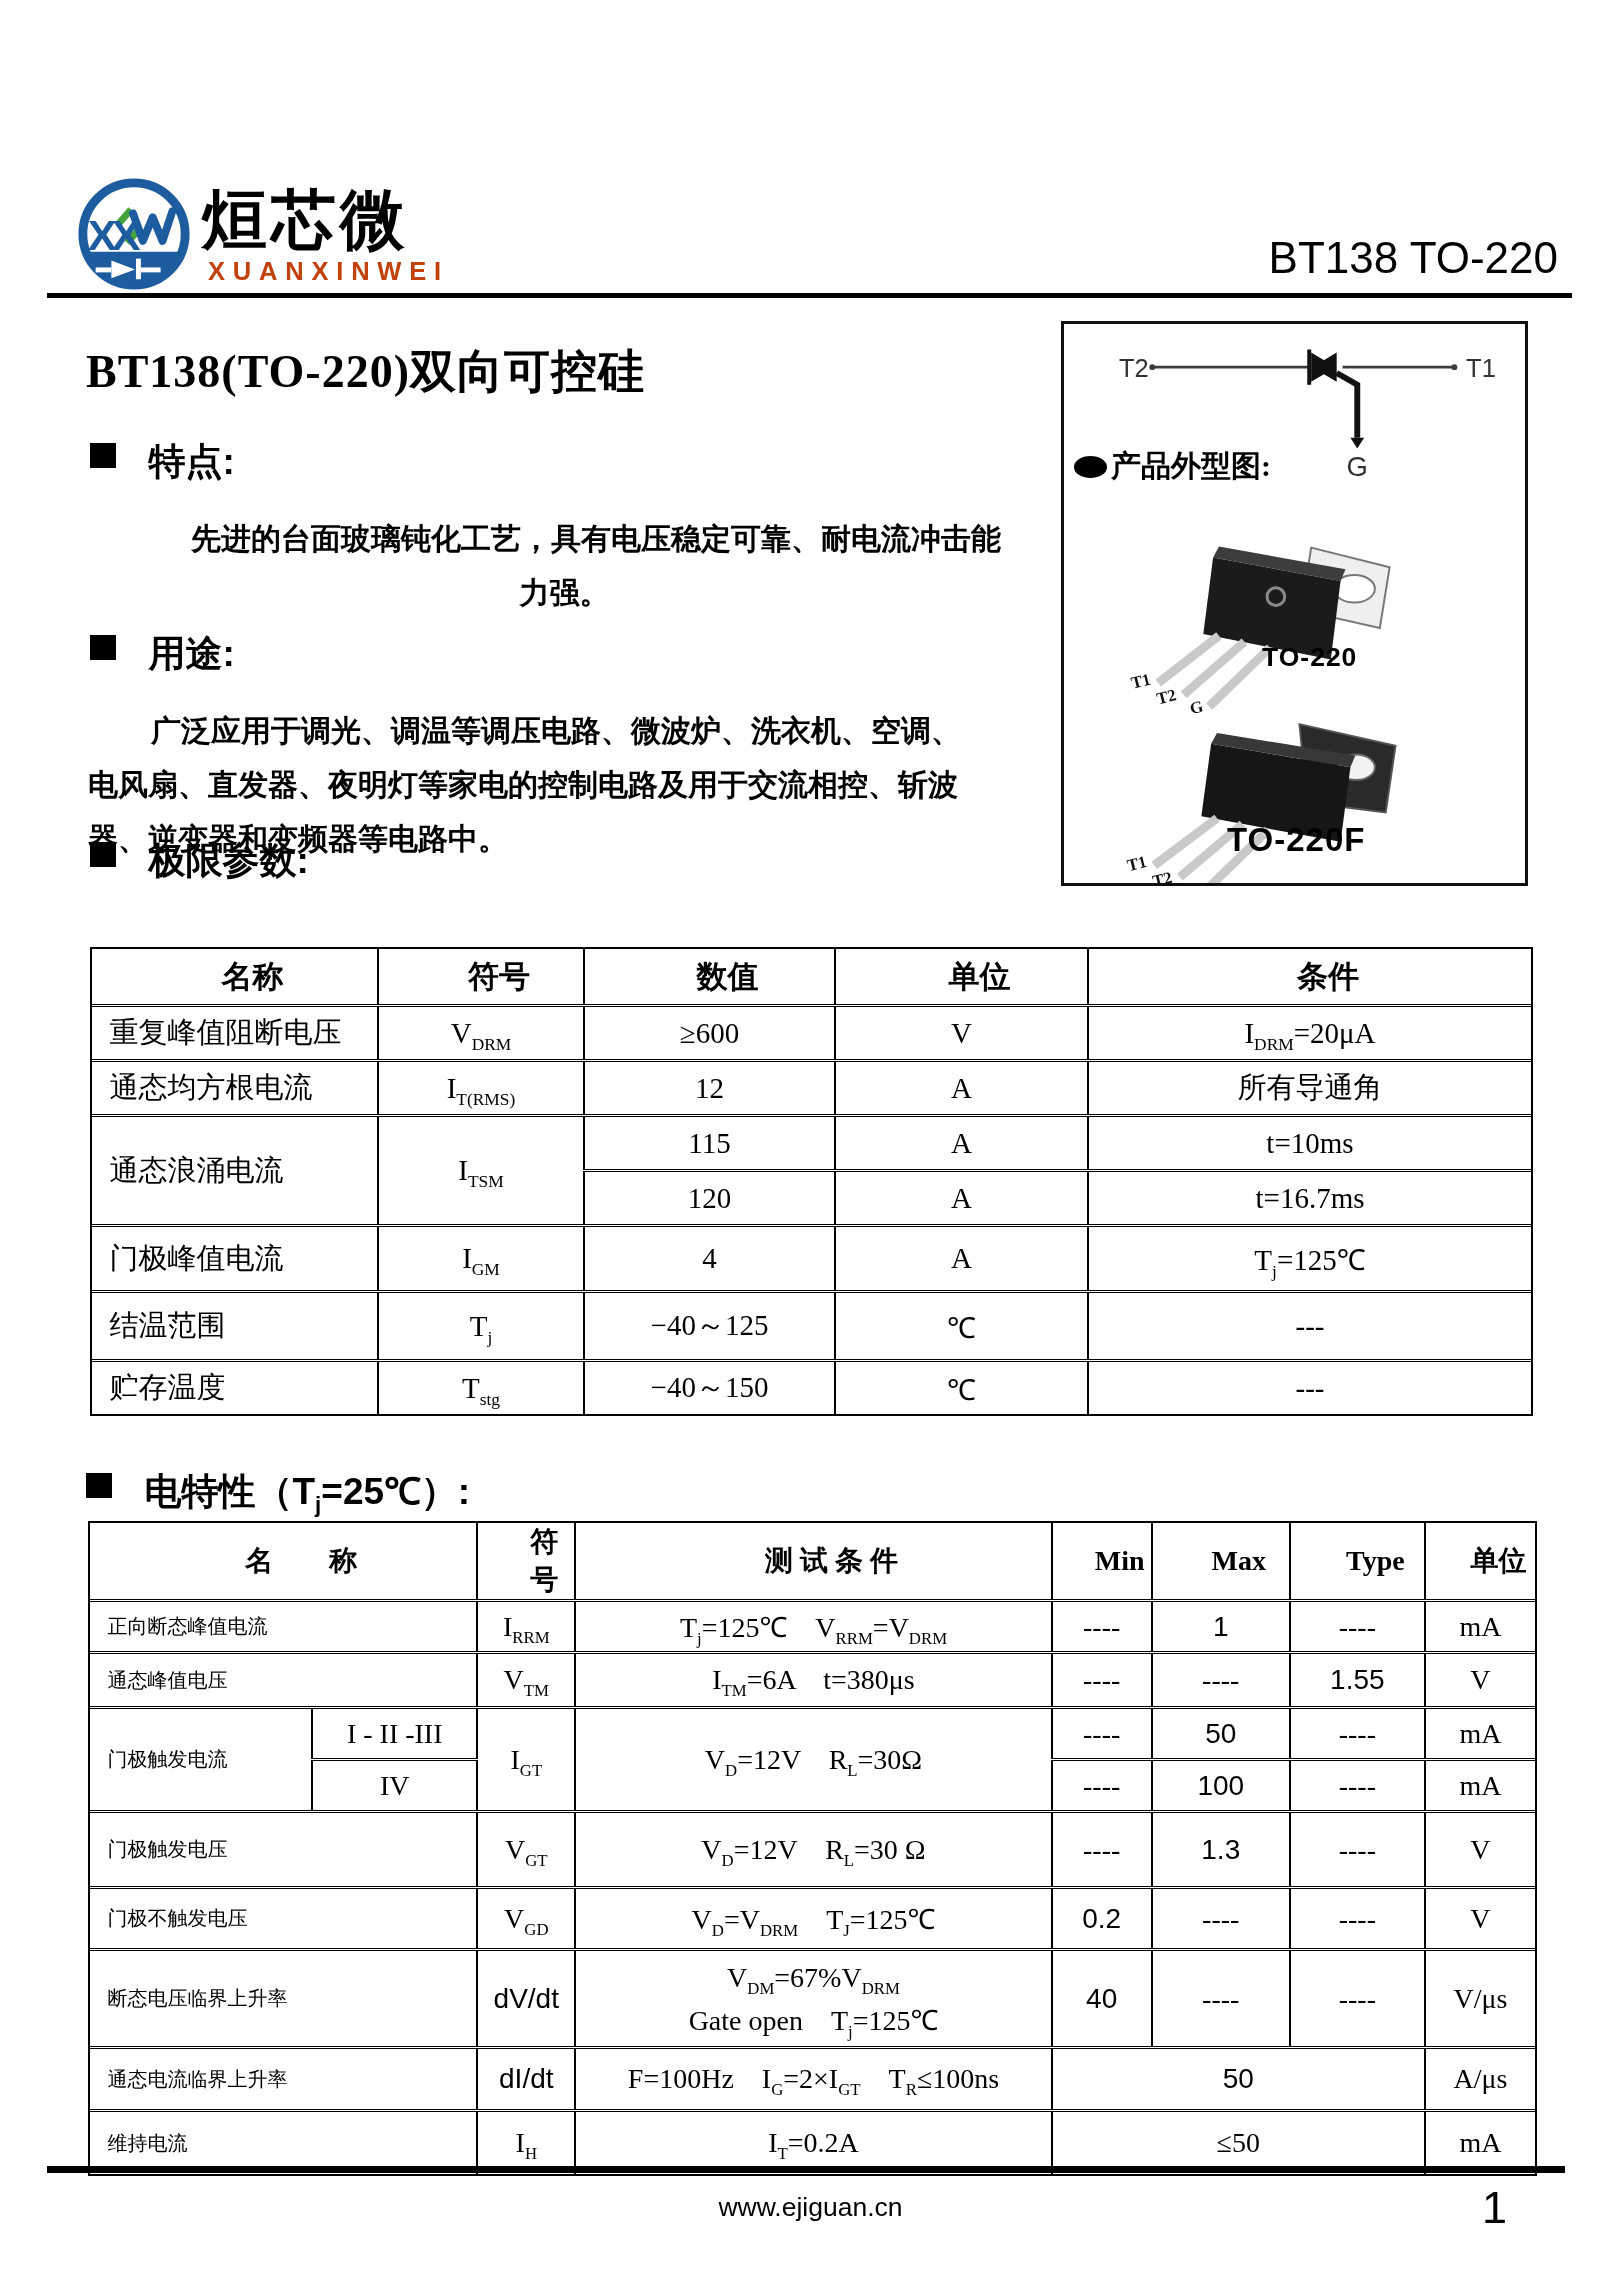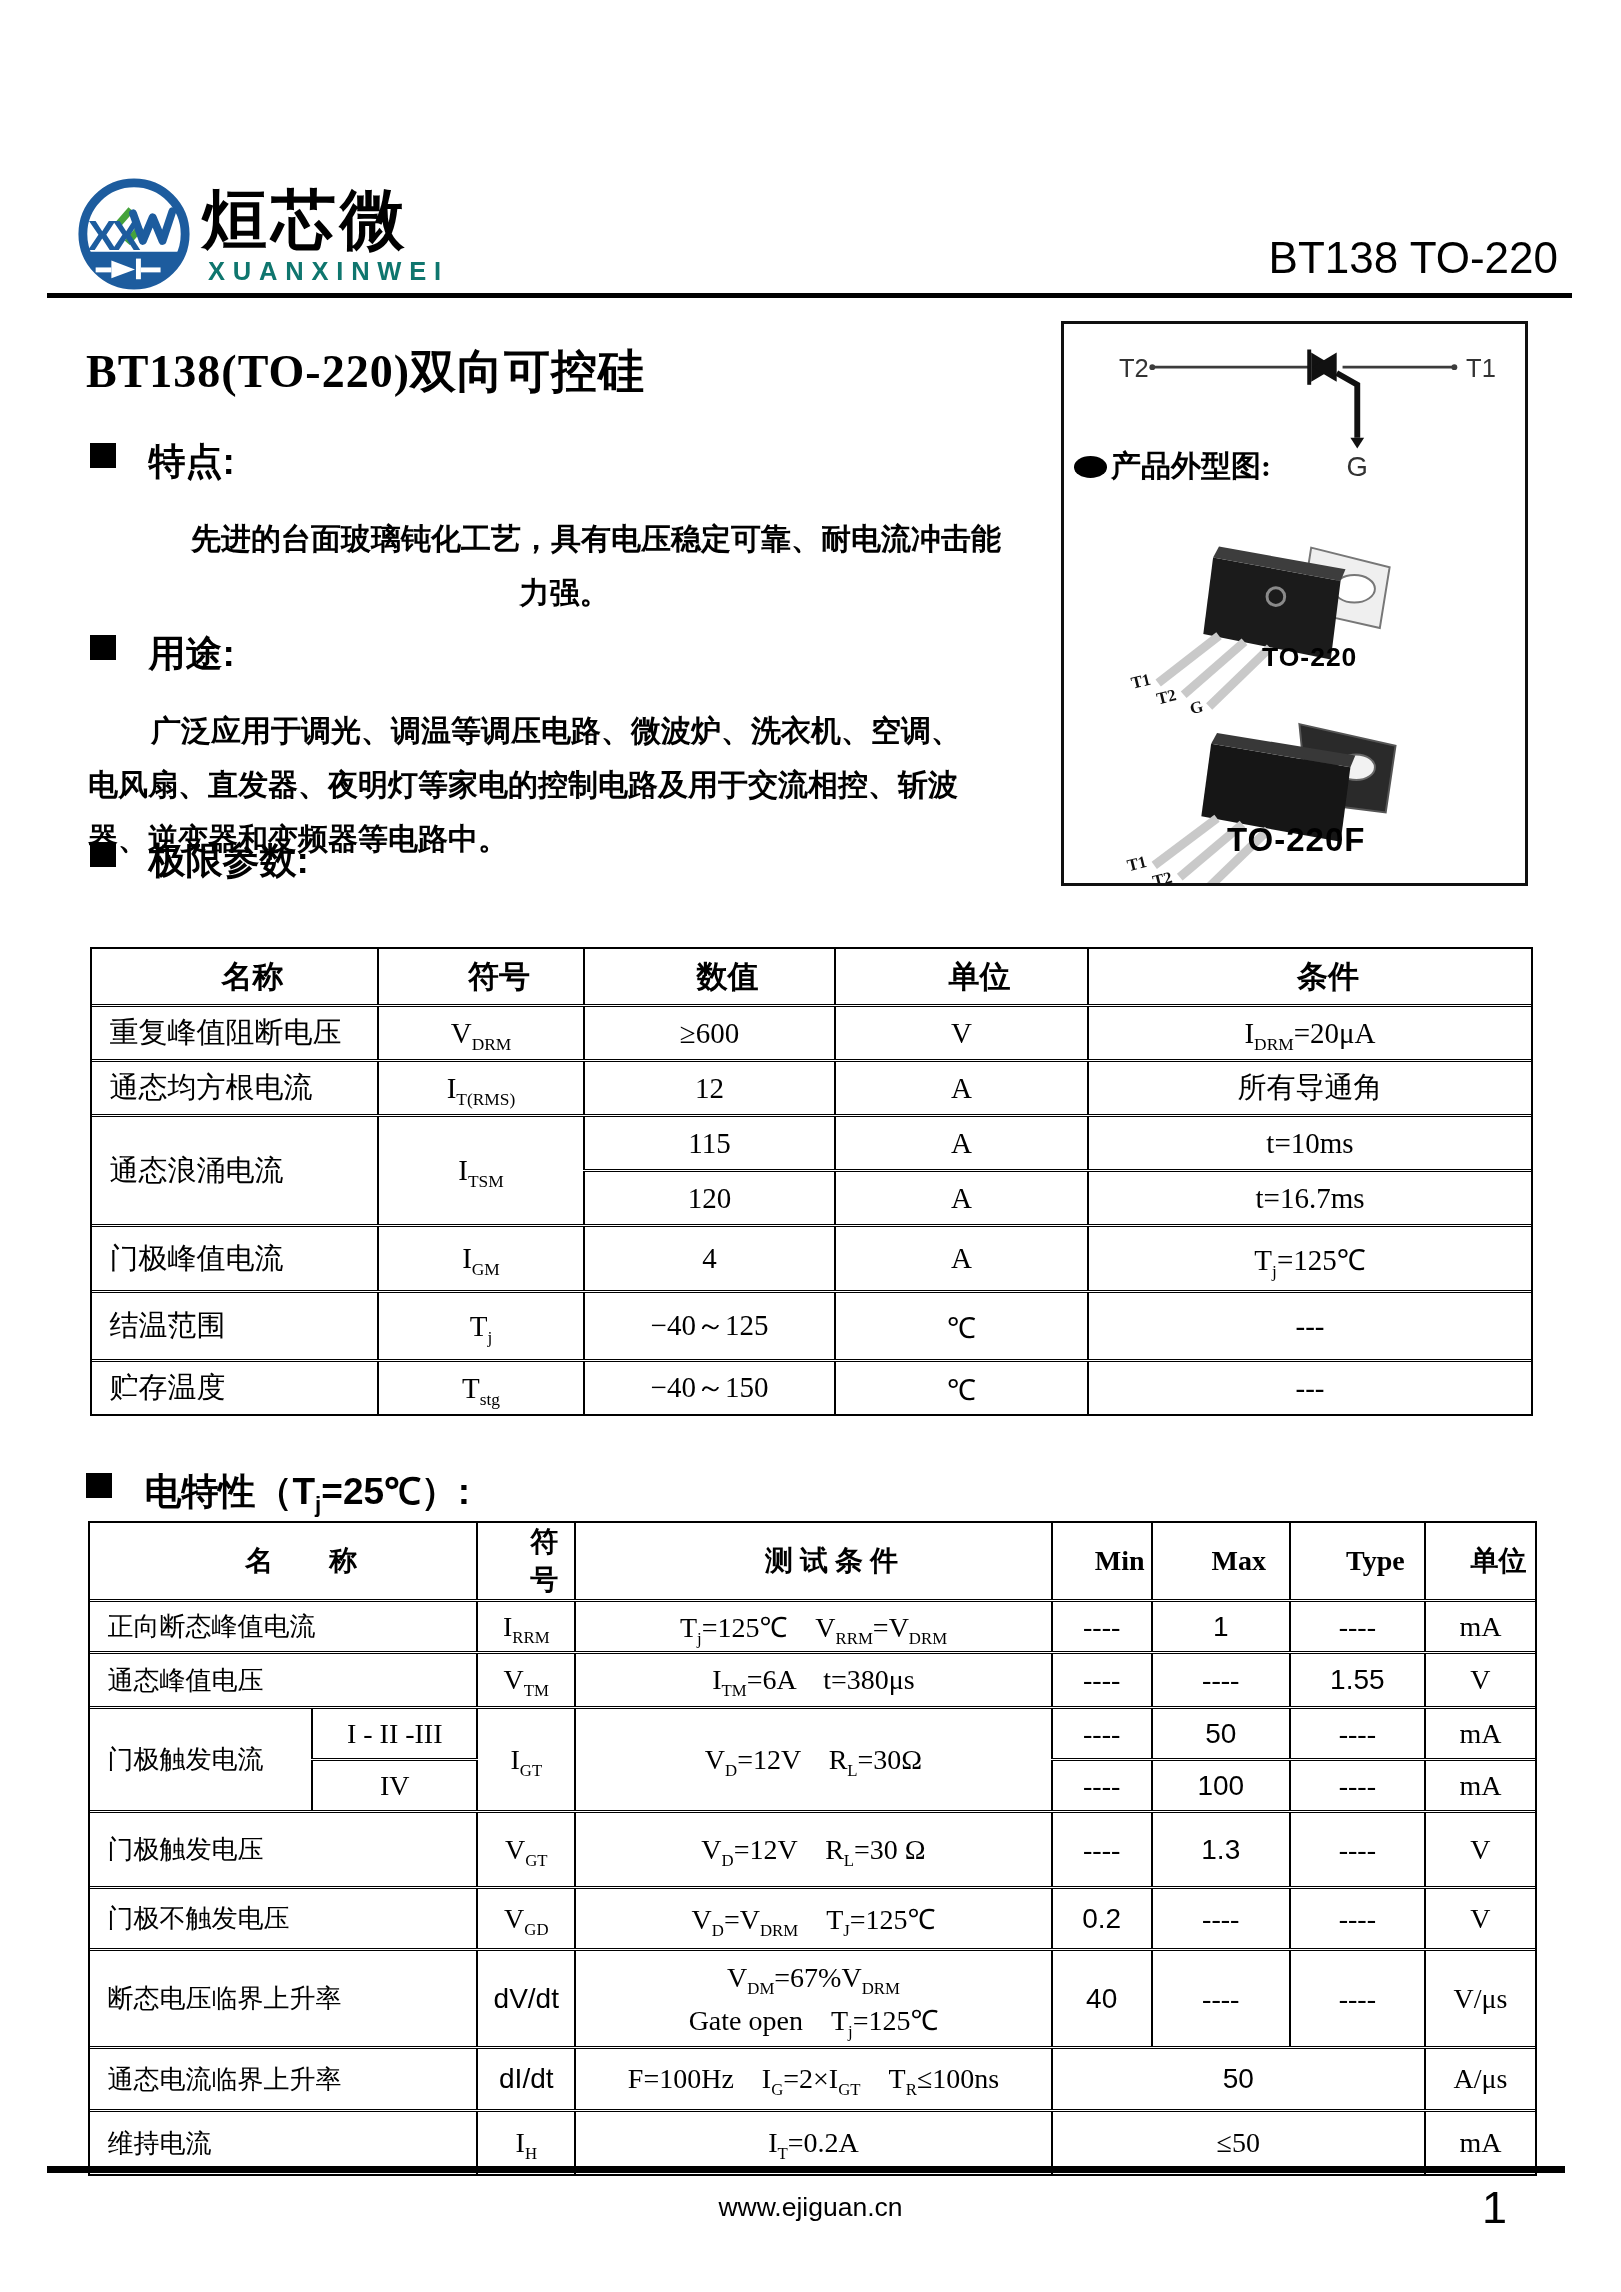--- a/index.html
+++ b/index.html
@@ -4,21 +4,21 @@
 <style>
   html,body{margin:0;padding:0;background:#9a9a9a;}
   .page{position:relative;width:1621px;height:2293px;background:#ffffff;color:#000;
         font-family:"Liberation Serif",serif;overflow:hidden;}
   .abs{position:absolute;}
   .sans{font-family:Liberation Serif, serif;}
   
   .brand-cn{left:202px;top:176px;font-size:65px;font-weight:bold;letter-spacing:3.9px;
             font-family:"Liberation Sans",sans-serif;}
   .brand-en{left:208px;top:257px;font-size:25.5px;letter-spacing:7.8px;font-weight:600;
-            font-family:"Liberation Sans",sans-serif;color:#0f766e;}
+            font-family:"Liberation Sans",sans-serif;color:#c2410c;}
   .prod-code{right:63px;top:233px;font-size:44px;font-family:"Liberation Sans",sans-serif;}
   .rule-top{left:47px;top:293px;width:1525px;height:4.9px;background:#000;}
   .doc-title{left:86px;top:341px;font-size:46px;font-weight:bold;letter-spacing:1px;}
   
   .sec-head{font-size:37px;font-weight:bold;font-family:"Liberation Sans",sans-serif;}
   .sq{display:inline-block;width:25.5px;height:25.5px;background:#000;margin-right:33px;
       vertical-align:5.9px;}
   .para{font-size:30px;font-weight:bold;line-height:54px;width:953px;}
   .indent{text-indent:63px;}
   
@@ -42,21 +42,21 @@
   td:last-child{border-right:none;}
   td.hd{font-weight:bold;font-size:31px;}
   td.nm{text-align:left;padding-left:17.6px;}
   sub{font-size:0.60em;line-height:0;}
   .t1 td{height:52px;}
   .t1 tr.h td{height:55px;}
   .t1 tr.r4 td{height:63px;}
   .t1 tr.r5 td{height:66px;}
   .num-sans{font-family:"Liberation Sans",sans-serif;}
   .t2 td{height:49px;font-size:28px;}
-  .t2 td.nm{font-size:26px;}
+  .t2 td.nm{font-size:20px;}
   .t2 tr.h td{height:46px;margin-top:46px;}
   .t2 tr.r2 td{height:52px;}
   .t2 tr.r4 td{height:73px;}
   .t2 tr.r5 td{height:59px;}
   .t2 tr.r6 td{height:95px;}
   .t2 tr.r7 td{height:60px;}
   .t2 tr.r8 td{height:62px;}
   .cond2l{line-height:43px;}
   
   .h-feat{left:90px;top:437px;}

